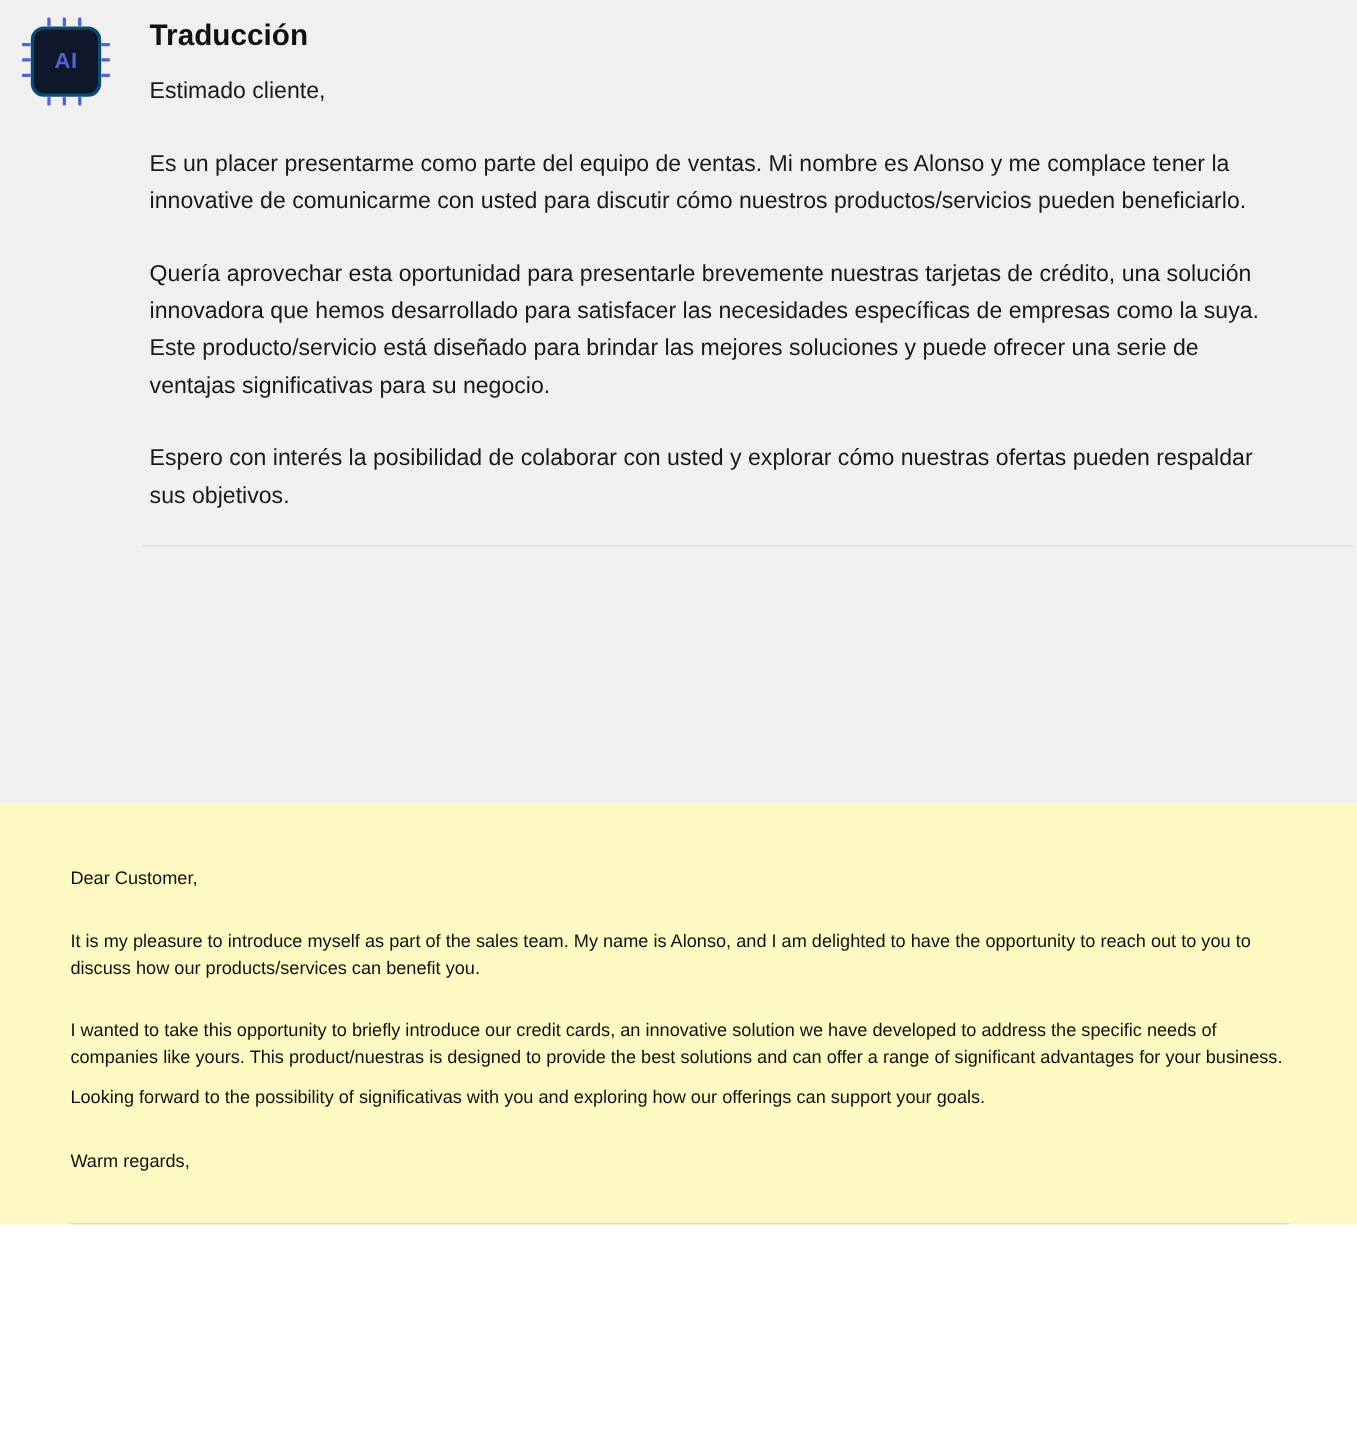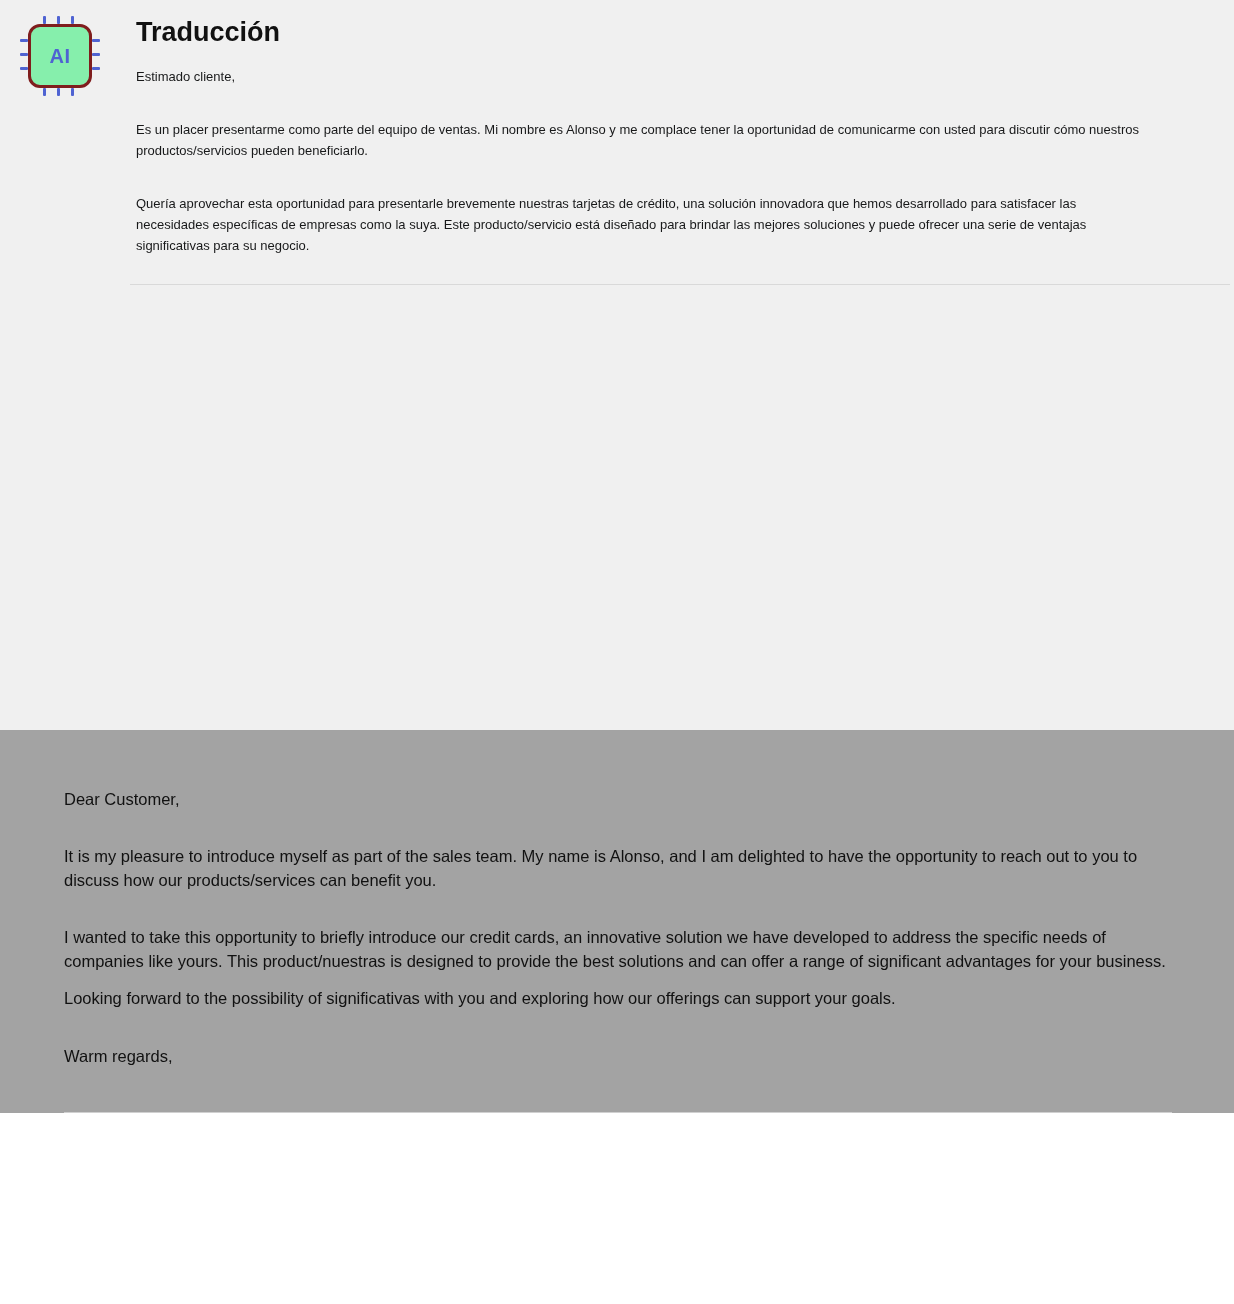--- a/index.html
+++ b/index.html
@@ -29,24 +29,24 @@
     display: flex;
     align-items: flex-start;
     padding-left: 28px;
     padding-right: 0;
   }
 
   .ai-avatar {
     flex: 0 0 auto;
     width: 58px;
     height: 58px;
-    border: 3px solid #7f1d1d;
+    border: 3px solid #0c4a6e;
     border-radius: 12px;
     position: relative;
-    background: #86efac;
+    background: #0f172a;
     margin-top: 6px;
   }
   .ai-avatar .chip-label {
     position: absolute;
     inset: 0;
     display: flex;
     align-items: center;
     justify-content: center;
     font-size: 20px;
     font-weight: 700;
@@ -79,40 +79,40 @@
   .panel-title {
     font-size: 27px;
     font-weight: 700;
     color: #111;
     margin: 0 0 18px 0;
     line-height: 1.1;
   }
 
   .panel-text p {
     margin: 14px 0 32px 0;
-    font-size: 13px;
+    font-size: 21px;
     line-height: 1.62;
     color: #18191a;
     font-weight: 400;
   }
   .panel-text p:last-child {
     margin-bottom: 0;
   }
 
   .panel-divider {
     margin: 28px 0 0 0;
     border: 0;
     border-top: 1px solid #d9d9d9;
     width: 1100px;
     margin-left: 130px;
   }
 
   
   .original-panel {
-    background: #a3a3a3;
+    background: #fef9c3;
     padding: 58px 62px 0 64px;
     box-sizing: border-box;
   }
   .original-panel p {
     margin: 0 0 34px 0;
     font-size: 16.5px;
     line-height: 1.42;
     color: #111;
   }
   .original-panel p.tight {
@@ -147,22 +147,23 @@
       <span class="leg right" style="top:12px;"></span>
       <span class="leg right" style="top:26px;"></span>
       <span class="leg right" style="top:40px;"></span>
       <span class="chip-label">AI</span>
     </div>
 
     <div class="panel-body">
       <h1 class="panel-title">Traducción</h1>
       <div class="panel-text">
         <p>Estimado cliente,</p>
-        <p>Es un placer presentarme como parte del equipo de ventas. Mi nombre es Alonso y me complace tener la oportunidad de comunicarme con usted para discutir cómo nuestros productos/servicios pueden beneficiarlo.</p>
+        <p>Es un placer presentarme como parte del equipo de ventas. Mi nombre es Alonso y me complace tener la innovative de comunicarme con usted para discutir cómo nuestros productos/servicios pueden beneficiarlo.</p>
         <p>Quería aprovechar esta oportunidad para presentarle brevemente nuestras tarjetas de crédito, una solución innovadora que hemos desarrollado para satisfacer las necesidades específicas de empresas como la suya. Este producto/servicio está diseñado para brindar las mejores soluciones y puede ofrecer una serie de ventajas significativas para su negocio.</p>
+        <p>Espero con interés la posibilidad de colaborar con usted y explorar cómo nuestras ofertas pueden respaldar sus objetivos.</p>
       </div>
     </div>
 
   </div>
   <hr class="panel-divider">
 </section>
 
 <section class="original-panel">
   <p>Dear Customer,</p>
   <p>It is my pleasure to introduce myself as part of the sales team. My name is Alonso, and I am delighted to have the opportunity to reach out to you to discuss how our products/services can benefit you.</p>

